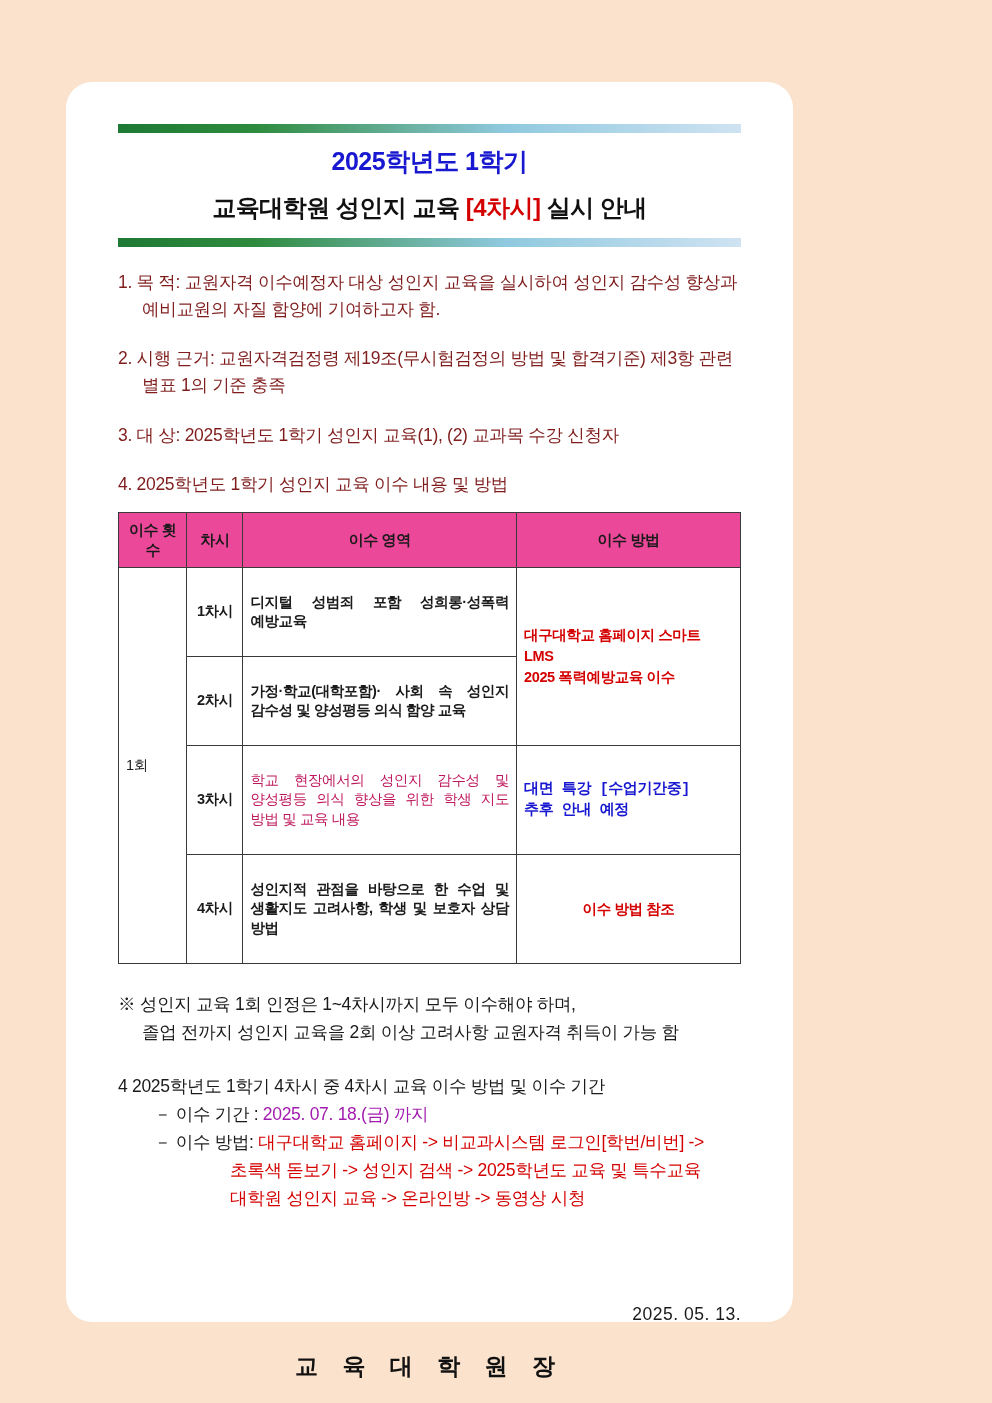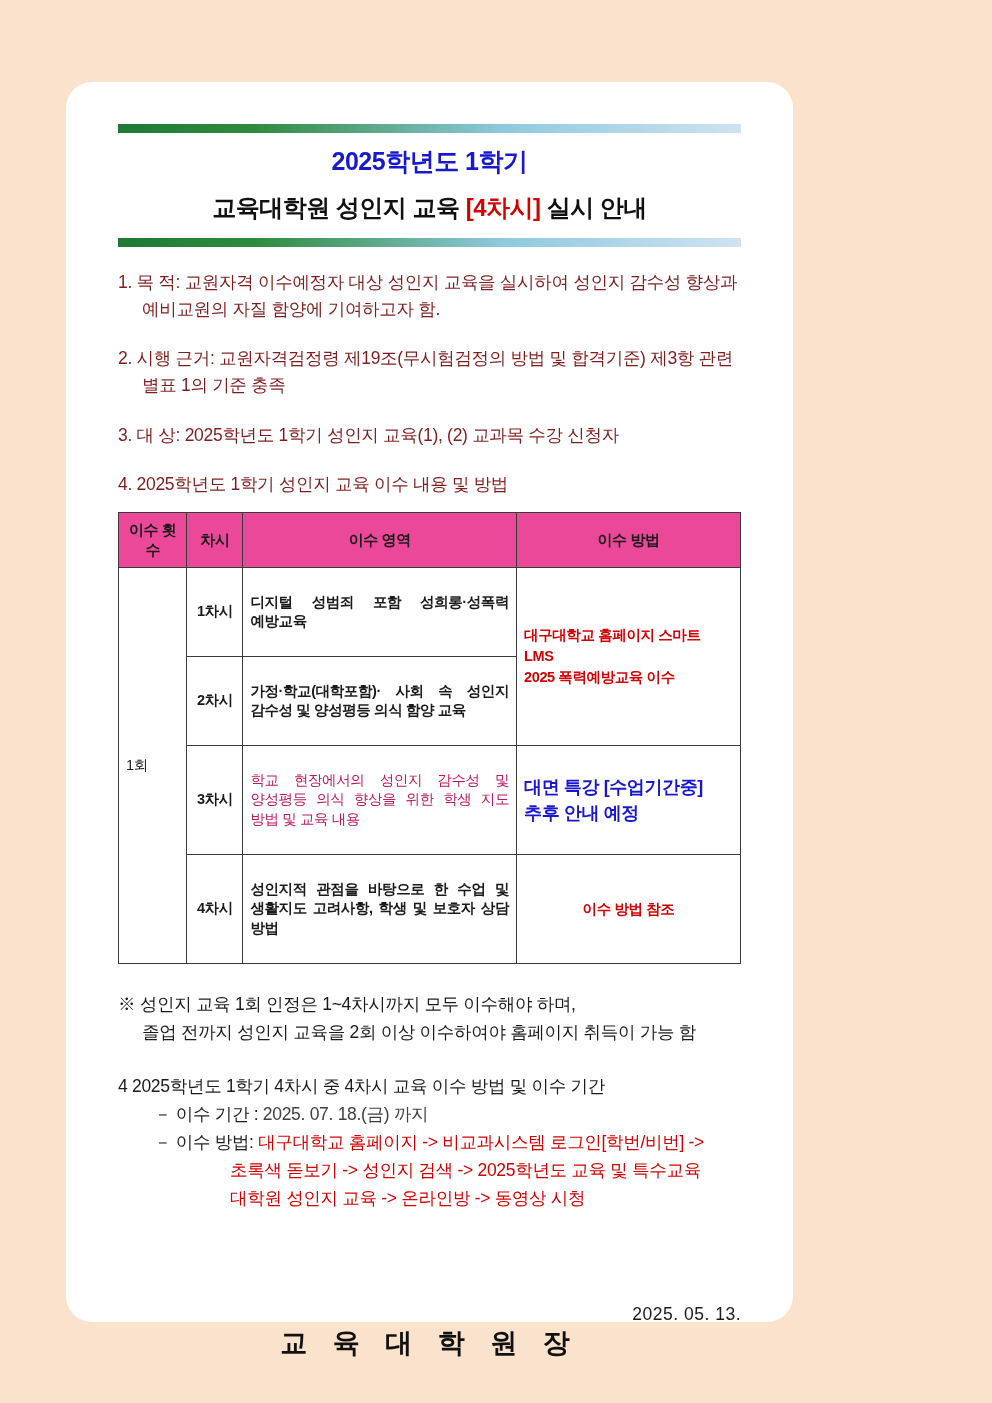--- a/index.html
+++ b/index.html
@@ -128,22 +128,23 @@
   }
   .m-red {
     color: #d40000;
     font-weight: bold;
     font-size: 14.5px;
     line-height: 1.45;
   }
   .m-blue {
     color: #1818d0;
     font-weight: bold;
-    font-size: 18px;
+    font-size: 15px;
     line-height: 1.45;
+    font-family: Liberation Mono, monospace;
   }
   .m-center {
     text-align: center;
     vertical-align: middle;
   }
 
   
   .note {
     margin-top: 26px;
     font-size: 17.5px;
@@ -161,38 +162,39 @@
     letter-spacing: -0.3px;
     color: #1a1a1a;
   }
   .dash {
     padding-left: 36px;
   }
   .red {
     color: #d40000;
   }
   .blue {
-    color: #404040;
+    color: #a21caf;
   }
   .cont {
     padding-left: 112px;
     color: #d40000;
   }
 
   
   .date {
     margin-top: 92px;
     text-align: right;
     font-size: 17.5px;
     color: #1a1a1a;
     letter-spacing: 0.5px;
   }
   .signer {
-    text-align: center;
-    font-size: 27px;
+    margin-top: 26px;
+    text-align: center;
+    font-size: 23px;
     font-weight: bold;
     color: #111;
     letter-spacing: 9px;
   }
 </style>
 </head>
 <body>
 
 <div class="page">
   <div class="inner">
@@ -266,21 +268,21 @@
           <td class="desc bold" style="height:72px">성인지적 관점을 바탕으로 한 수업 및 생활지도 고려사항, 학생 및 보호자 상담 방법</td>
           <td class="m-center">
             <div class="m-red">이수 방법 참조</div>
           </td>
         </tr>
       </tbody>
     </table>
 
     <div class="note">
       <div>※ 성인지 교육 1회 인정은 1~4차시까지 모두 이수해야 하며,</div>
-      <div class="l2">졸업 전까지 성인지 교육을 2회 이상 이수하여야 홈페이지 취득이 가능 함</div>
+      <div class="l2">졸업 전까지 성인지 교육을 2회 이상 고려사항 교원자격 취득이 가능 함</div>
     </div>
 
     <div class="section4">
       <div>4 2025학년도 1학기 4차시 중 4차시 교육 이수 방법 및 이수 기간</div>
       <div class="dash"><span>－ 이수 기간 : </span><span class="blue">2025. 07. 18.(금) 까지</span></div>
       <div class="dash"><span>－ 이수 방법: </span><span class="red">대구대학교 홈페이지 -&gt; 비교과시스템 로그인[학번/비번] -&gt;</span></div>
       <div class="cont">초록색 돋보기 -&gt; 성인지 검색 -&gt; 2025학년도 교육 및 특수교육</div>
       <div class="cont">대학원 성인지 교육 -&gt; 온라인방 -&gt; 동영상 시청</div>
     </div>
 

